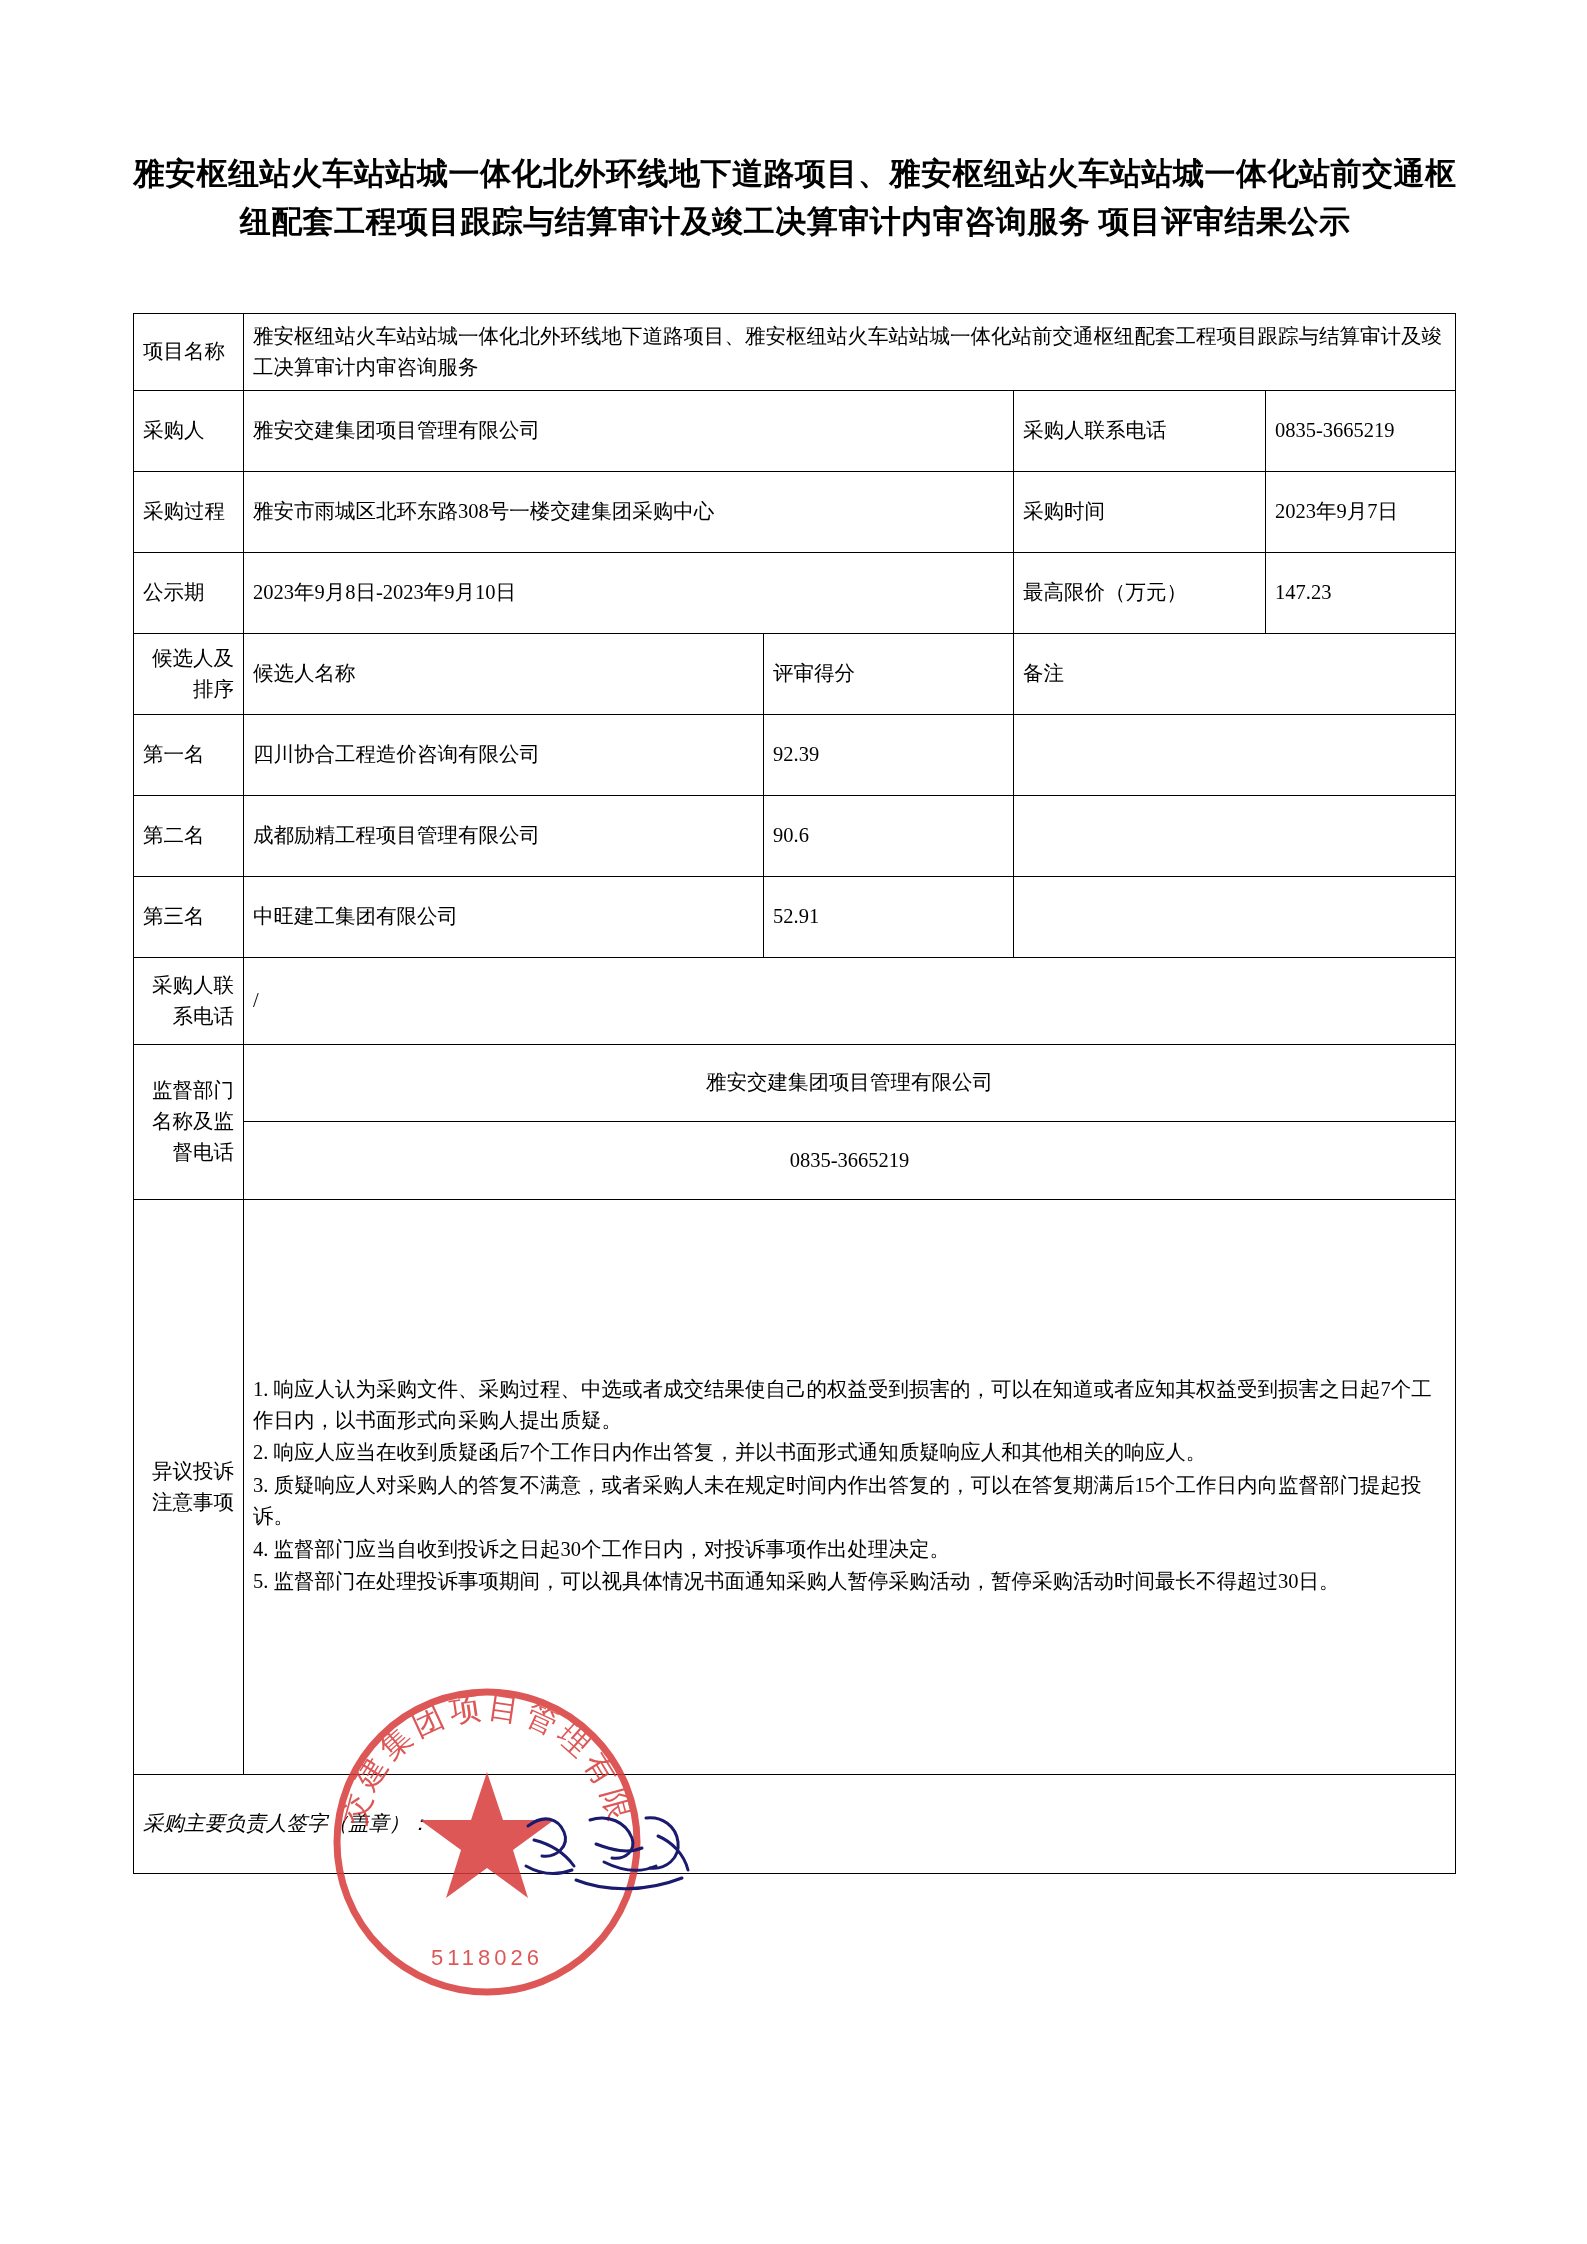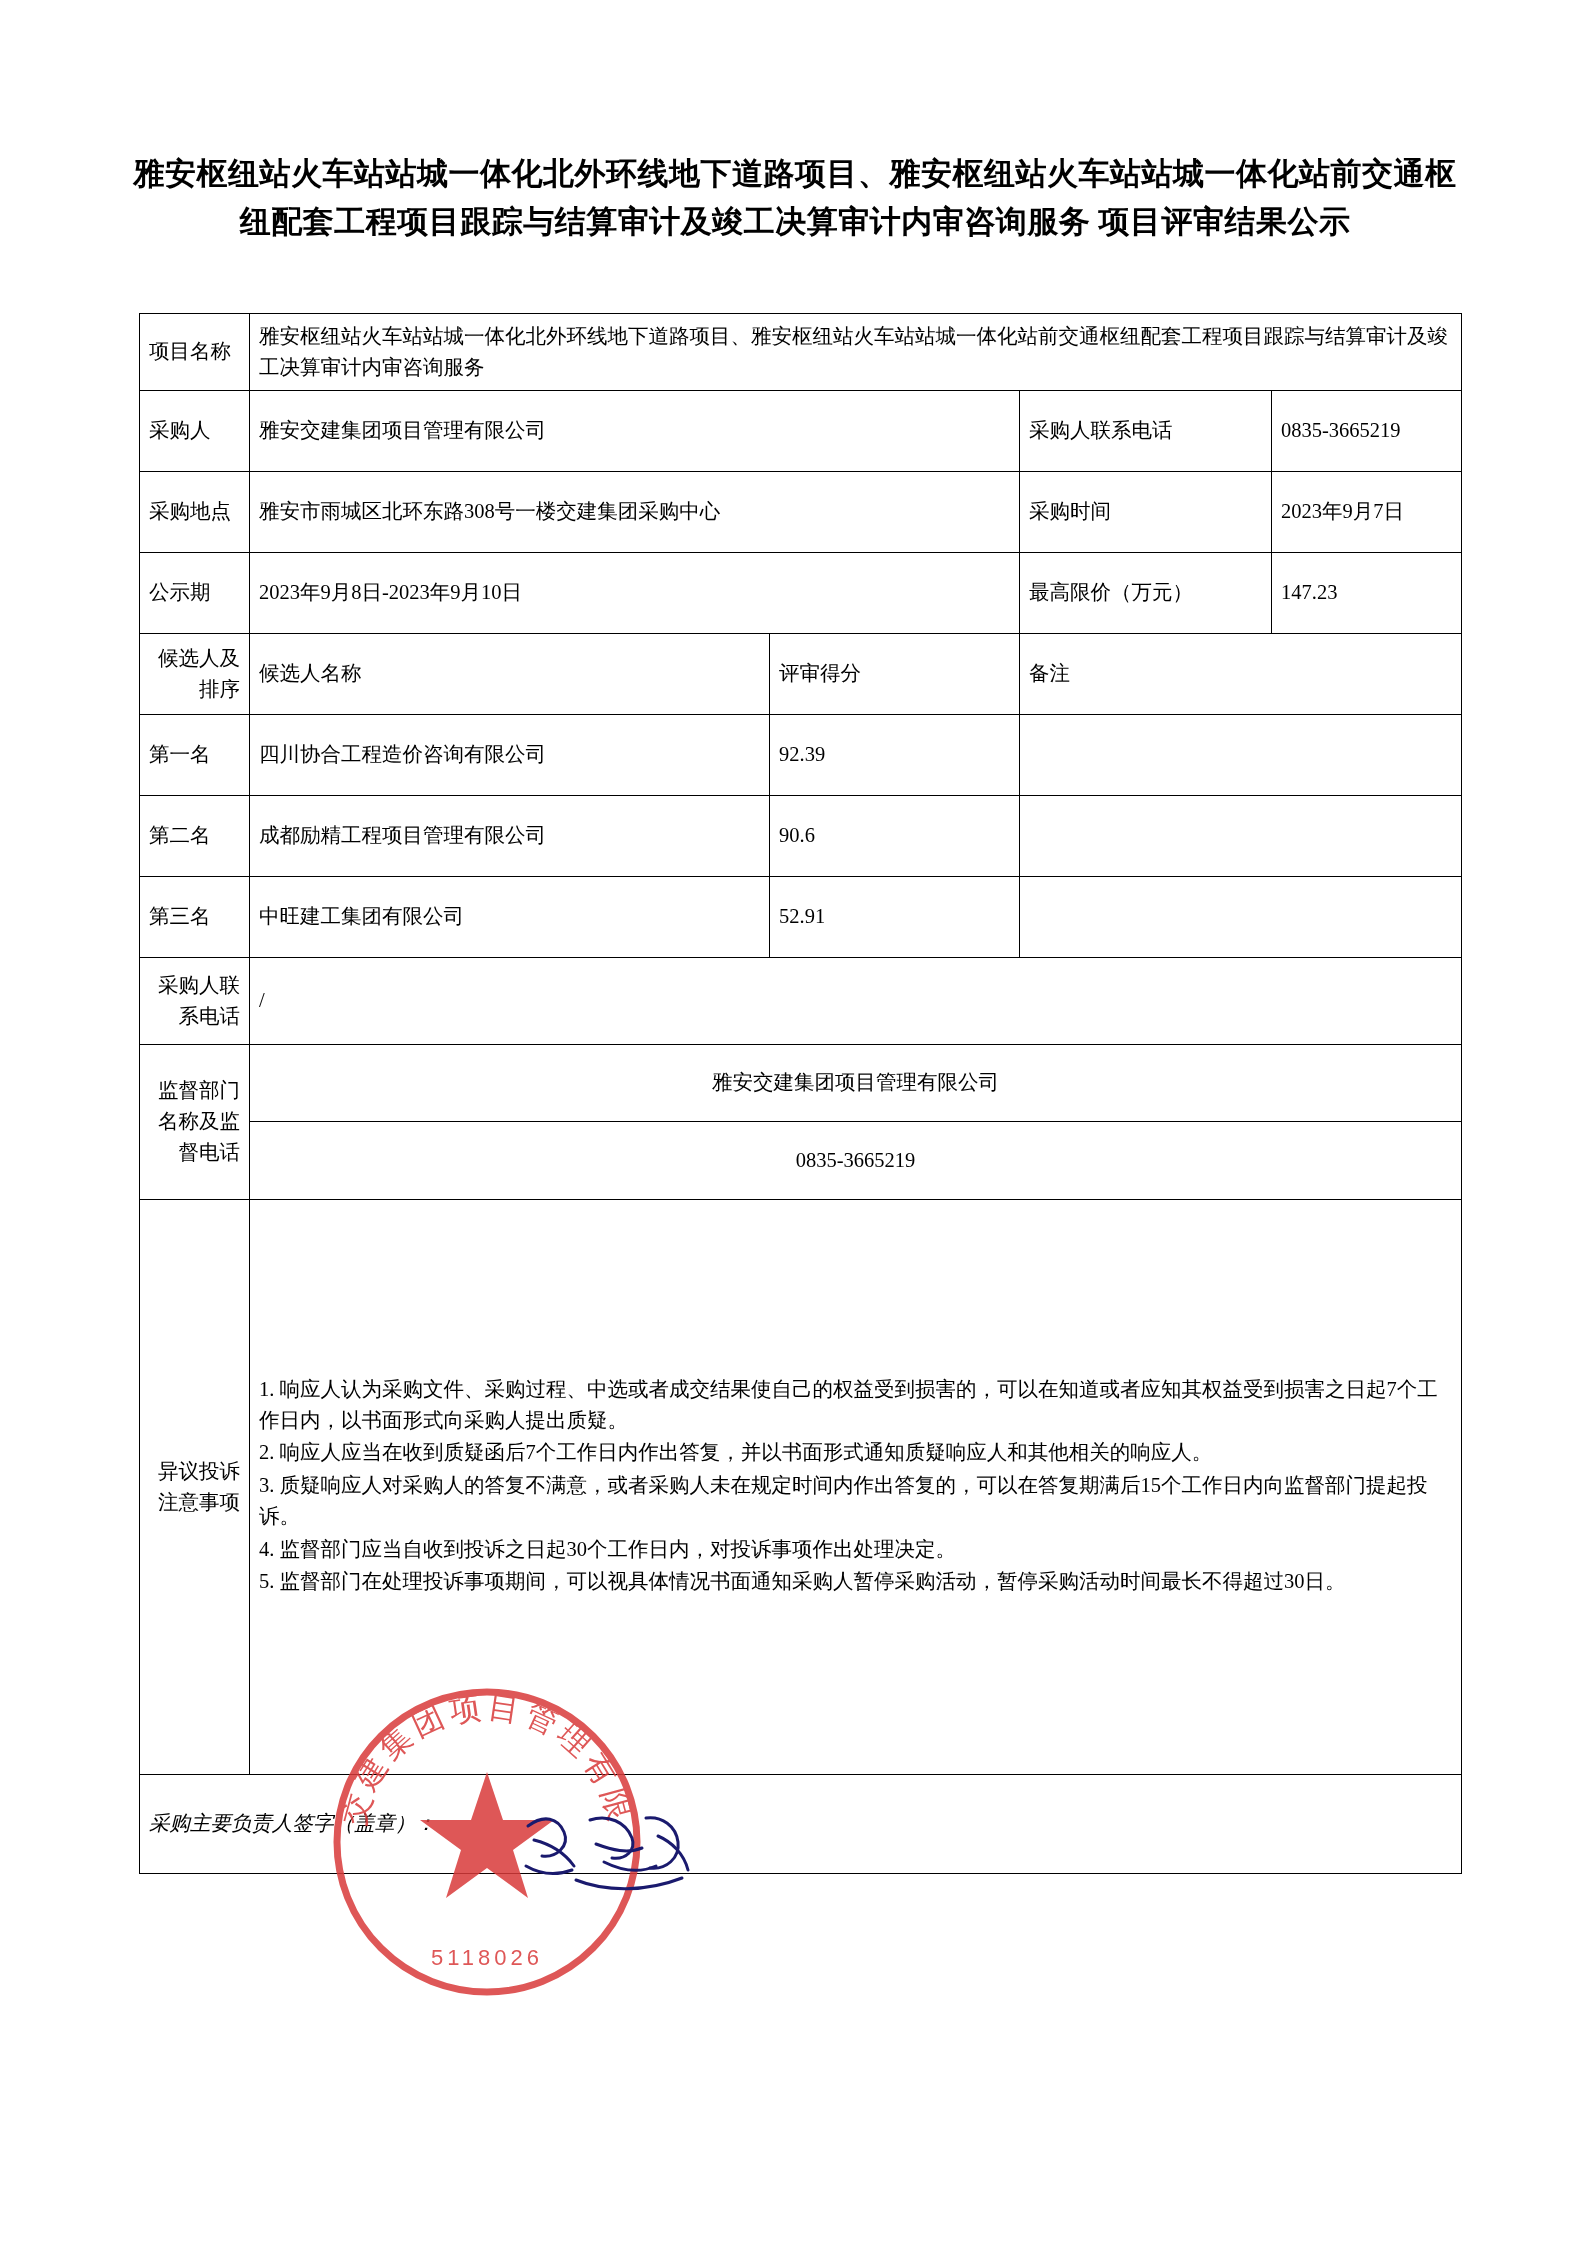--- a/index.html
+++ b/index.html
@@ -27,21 +27,21 @@
     top: 150px;
     width: 1330px;
     text-align: center;
     font-size: 31px;
     font-weight: bold;
     line-height: 1.55;
     letter-spacing: 0.5px;
   }
   table.doc {
     position: absolute;
-    left: 139px;
+    left: 133px;
     top: 313px;
     width: 1322px;
     border-collapse: collapse;
     table-layout: fixed;
   }
   table.doc td {
     border: 1px solid #000000;
     padding: 7px 9px;
     font-size: 20.5px;
     line-height: 1.5;
@@ -125,21 +125,21 @@
         <td class="label-cell">项目名称</td>
         <td class="c-left" colspan="5">雅安枢纽站火车站站城一体化北外环线地下道路项目、雅安枢纽站火车站站城一体化站前交通枢纽配套工程项目跟踪与结算审计及竣工决算审计内审咨询服务</td>
       </tr>
       <tr>
         <td class="label-cell tall">采购人</td>
         <td class="c-left" colspan="3">雅安交建集团项目管理有限公司</td>
         <td class="c-center">采购人联系电话</td>
         <td class="c-center">0835-3665219</td>
       </tr>
       <tr>
-        <td class="label-cell tall">采购地点</td>
+        <td class="label-cell tall">采购过程</td>
         <td class="c-left" colspan="3">雅安市雨城区北环东路308号一楼交建集团采购中心</td>
         <td class="c-center">采购时间</td>
         <td class="c-center">2023年9月7日</td>
       </tr>
       <tr>
         <td class="label-cell tall">公示期</td>
         <td class="c-left" colspan="3">2023年9月8日-2023年9月10日</td>
         <td class="c-center">最高限价（万元）</td>
         <td class="c-center">147.23</td>
       </tr>

